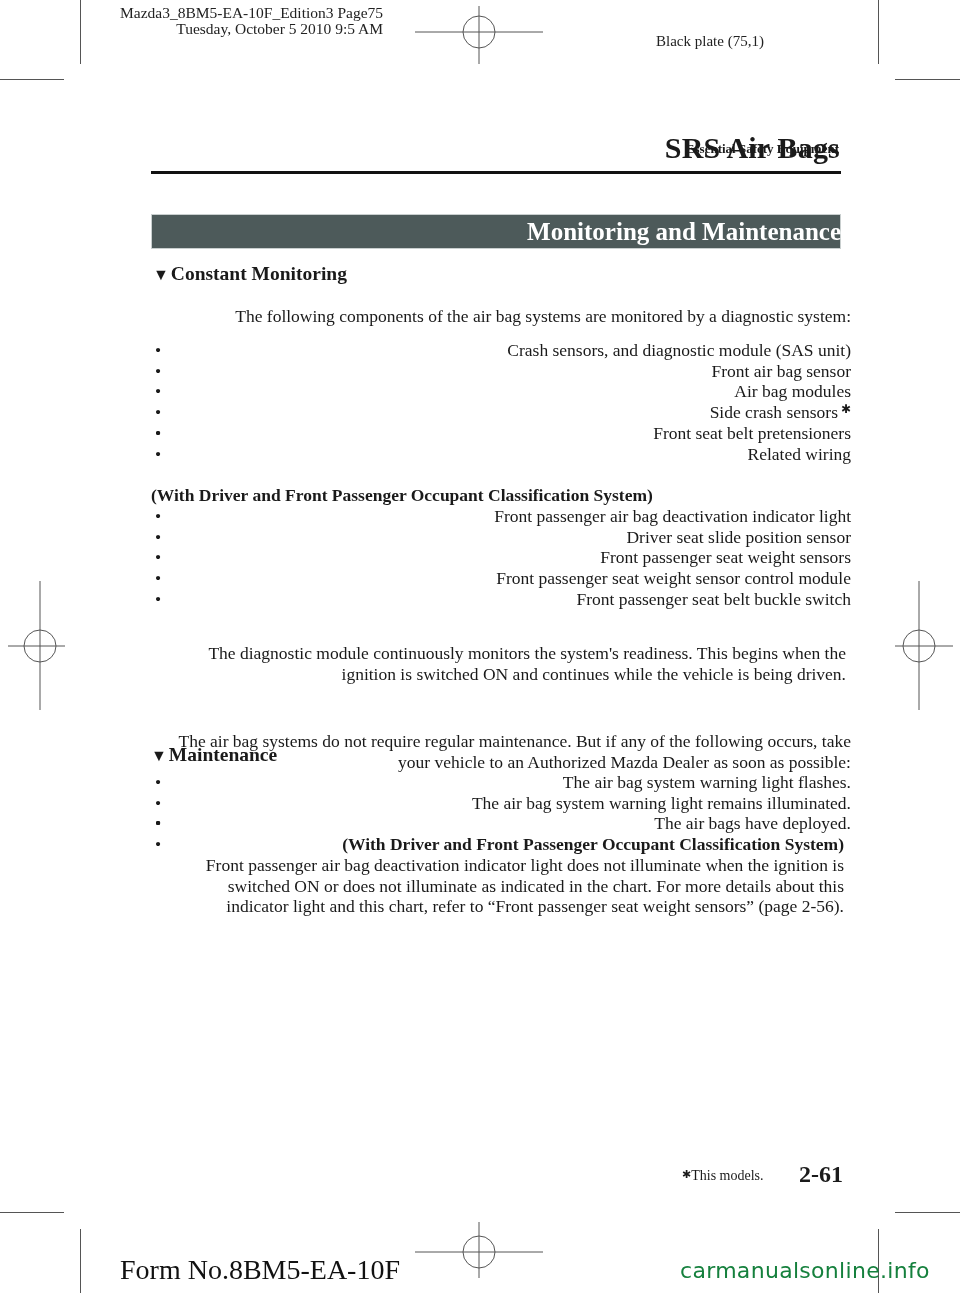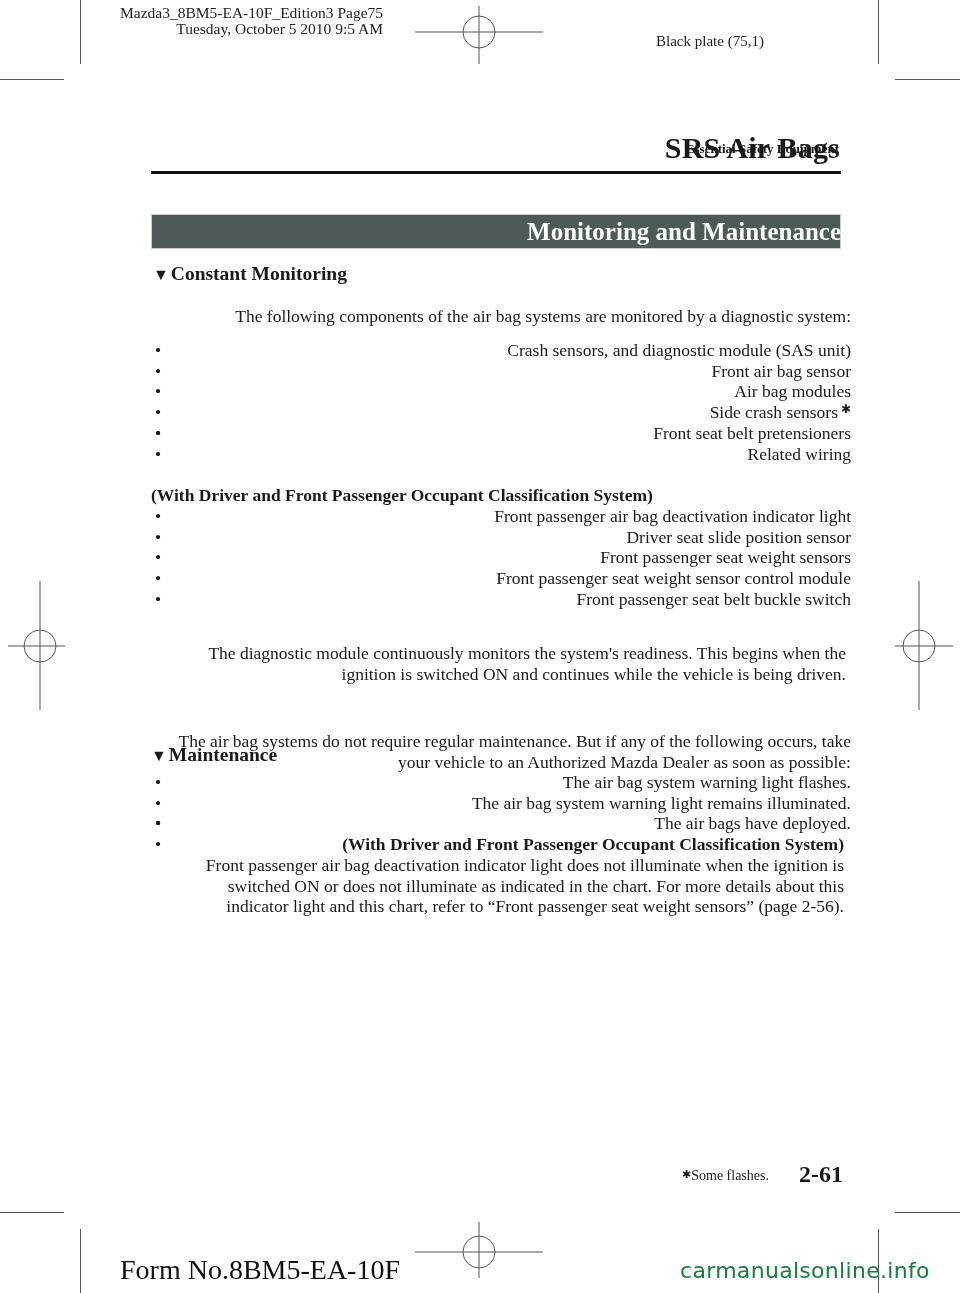--- a/index.html
+++ b/index.html
@@ -128,17 +128,17 @@
 <ul class="abs bul" style="left:151px;top:772px;width:700px;">
   <li><span class="dot">•</span><span>The air bag system warning light flashes.</span></li>
   <li><span class="dot">•</span><span>The air bag system warning light remains illuminated.</span></li>
   <li><span class="dot">•</span></li>
   <li><span class="dot">•</span></li>
   <li><span class="dot">•</span><span>The air bags have deployed.</span></li>
   <li style="width:672px;"><span class="dot">•</span><span class="bold">(With Driver and Front Passenger Occupant Classification System)</span><br><span>Front passenger air bag deactivation indicator light does not illuminate when the ignition is switched ON or does not illuminate as indicated in the chart. For more details about this indicator light and this chart, refer to “Front passenger seat weight sensors” (page 2-56).</span></li>
 </ul>
 
 <div class="abs footnote">
-  <span class="ast">✱</span><span>Some flashes.</span>
+  <span class="ast">✱</span><span>This models.</span>
 </div>
 <div class="abs page-no">2-61</div>
 <div class="abs form-no">Form No.8BM5-EA-10F</div>
 <div class="abs watermark">carmanualsonline.info</div>
 
 </body></html>

